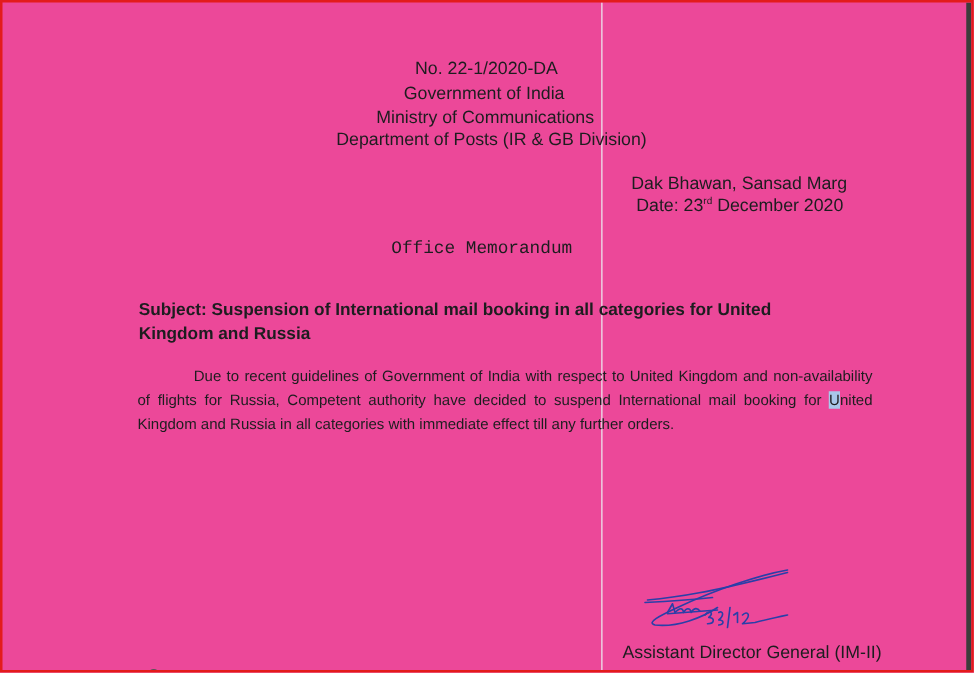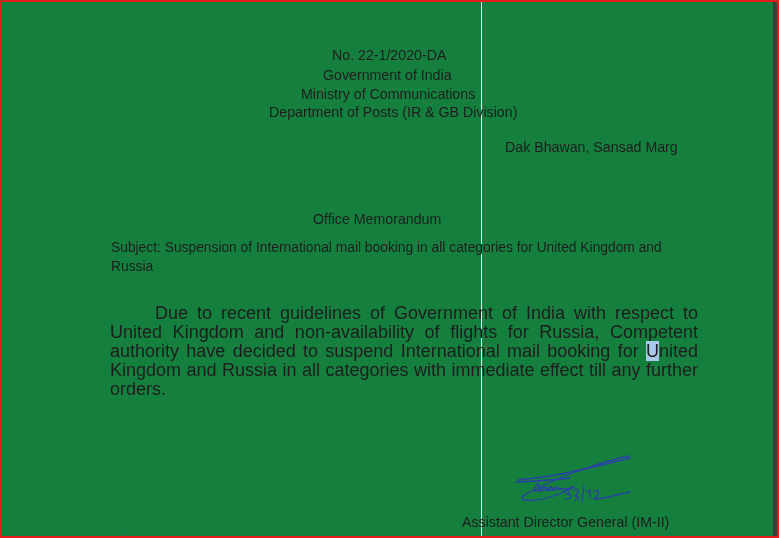--- a/index.html
+++ b/index.html
@@ -12,21 +12,21 @@
       overflow: hidden;
       background: #fbf9fd;
       font-family: "Liberation Sans", sans-serif;
     }
     .frame {
       position: relative;
       width: 779px;
       height: 538px;
       box-sizing: border-box;
       border: 2px solid #e31b1b;
-      background: #15803d;
+      background: #ec4899;
       overflow: hidden;
     }
     .right-strip {
       position: absolute;
       top: 0;
       right: 0;
       width: 4px;
       height: 100%;
       background: #3c3c3c;
     }
@@ -72,41 +72,41 @@
       margin-left: 4px;
     }
     .addr-line sup {
       font-size: 8px;
       vertical-align: 6px;
       line-height: 0;
     }
     .om-title {
       position: absolute;
       left: 311px;
-      top: 208px;
-      white-space: nowrap;
-      line-height: 18px;
+      top: 188px;
+      white-space: nowrap;
+      line-height: 18px;
+      font-family: Liberation Mono, monospace;
     }
     .subject {
       position: absolute;
       left: 109px;
       top: 236px;
       width: 560px;
-      font-weight: normal;
+      font-weight: bold;
       line-height: 19px;
       font-size: 13.8px;
     }
     .para {
       position: absolute;
       left: 108px;
       width: 588px;
       line-height: 19px;
       text-align: justify;
-      font-size: 18px;
-      margin-top: 12px;
+      font-size: 12px;
     }
     .para1 {
       top: 290px;
     }
     .para2 {
       top: 375px;
     }
     .indent {
       display: inline-block;
       width: 45px;
@@ -131,21 +131,21 @@
     }
     .sign-name {
       position: absolute;
       left: 551px;
       top: 492px;
       white-space: nowrap;
       line-height: 18px;
     }
     .sign-title {
       position: absolute;
-      left: 460px;
+      left: 496px;
       top: 511px;
       white-space: nowrap;
       line-height: 18px;
     }
     .stray-mark {
       position: absolute;
       left: 115px;
       top: 532px;
       width: 40px;
       height: 4px;
@@ -161,20 +161,21 @@
 
     <div class="header-block">
       <span class="header-line" style="left:330px; top:0px;">No. 22-1/2020-DA</span>
       <span class="header-line" style="left:321px; top:20px;">Government of India</span>
       <span class="header-line" style="left:299px; top:39px;">Ministry of Communications</span>
       <span class="header-line" style="left:267px; top:57px;">Department of Posts (IR &amp; GB Division)</span>
     </div>
 
     <div class="addr-block">
       <span class="addr-line">Dak Bhawan, Sansad Marg</span>
+      <span class="addr-line date"><span>Date: 23</span><sup>rd</sup><span> December 2020</span></span>
     </div>
 
     <div class="om-title">Office Memorandum</div>
 
     <div class="subject">Subject: Suspension of International mail booking in all categories for United Kingdom and Russia</div>
 
     <div class="para para1"><span class="indent"></span><span>Due to recent guidelines of Government of India with respect to United Kingdom and non-availability of flights for Russia, Competent authority have decided to suspend International mail booking for </span><span class="hl">U</span><span>nited Kingdom and Russia in all categories with immediate effect till any further orders.</span></div>
 
 
     <svg class="signature" viewBox="0 0 130 60">

